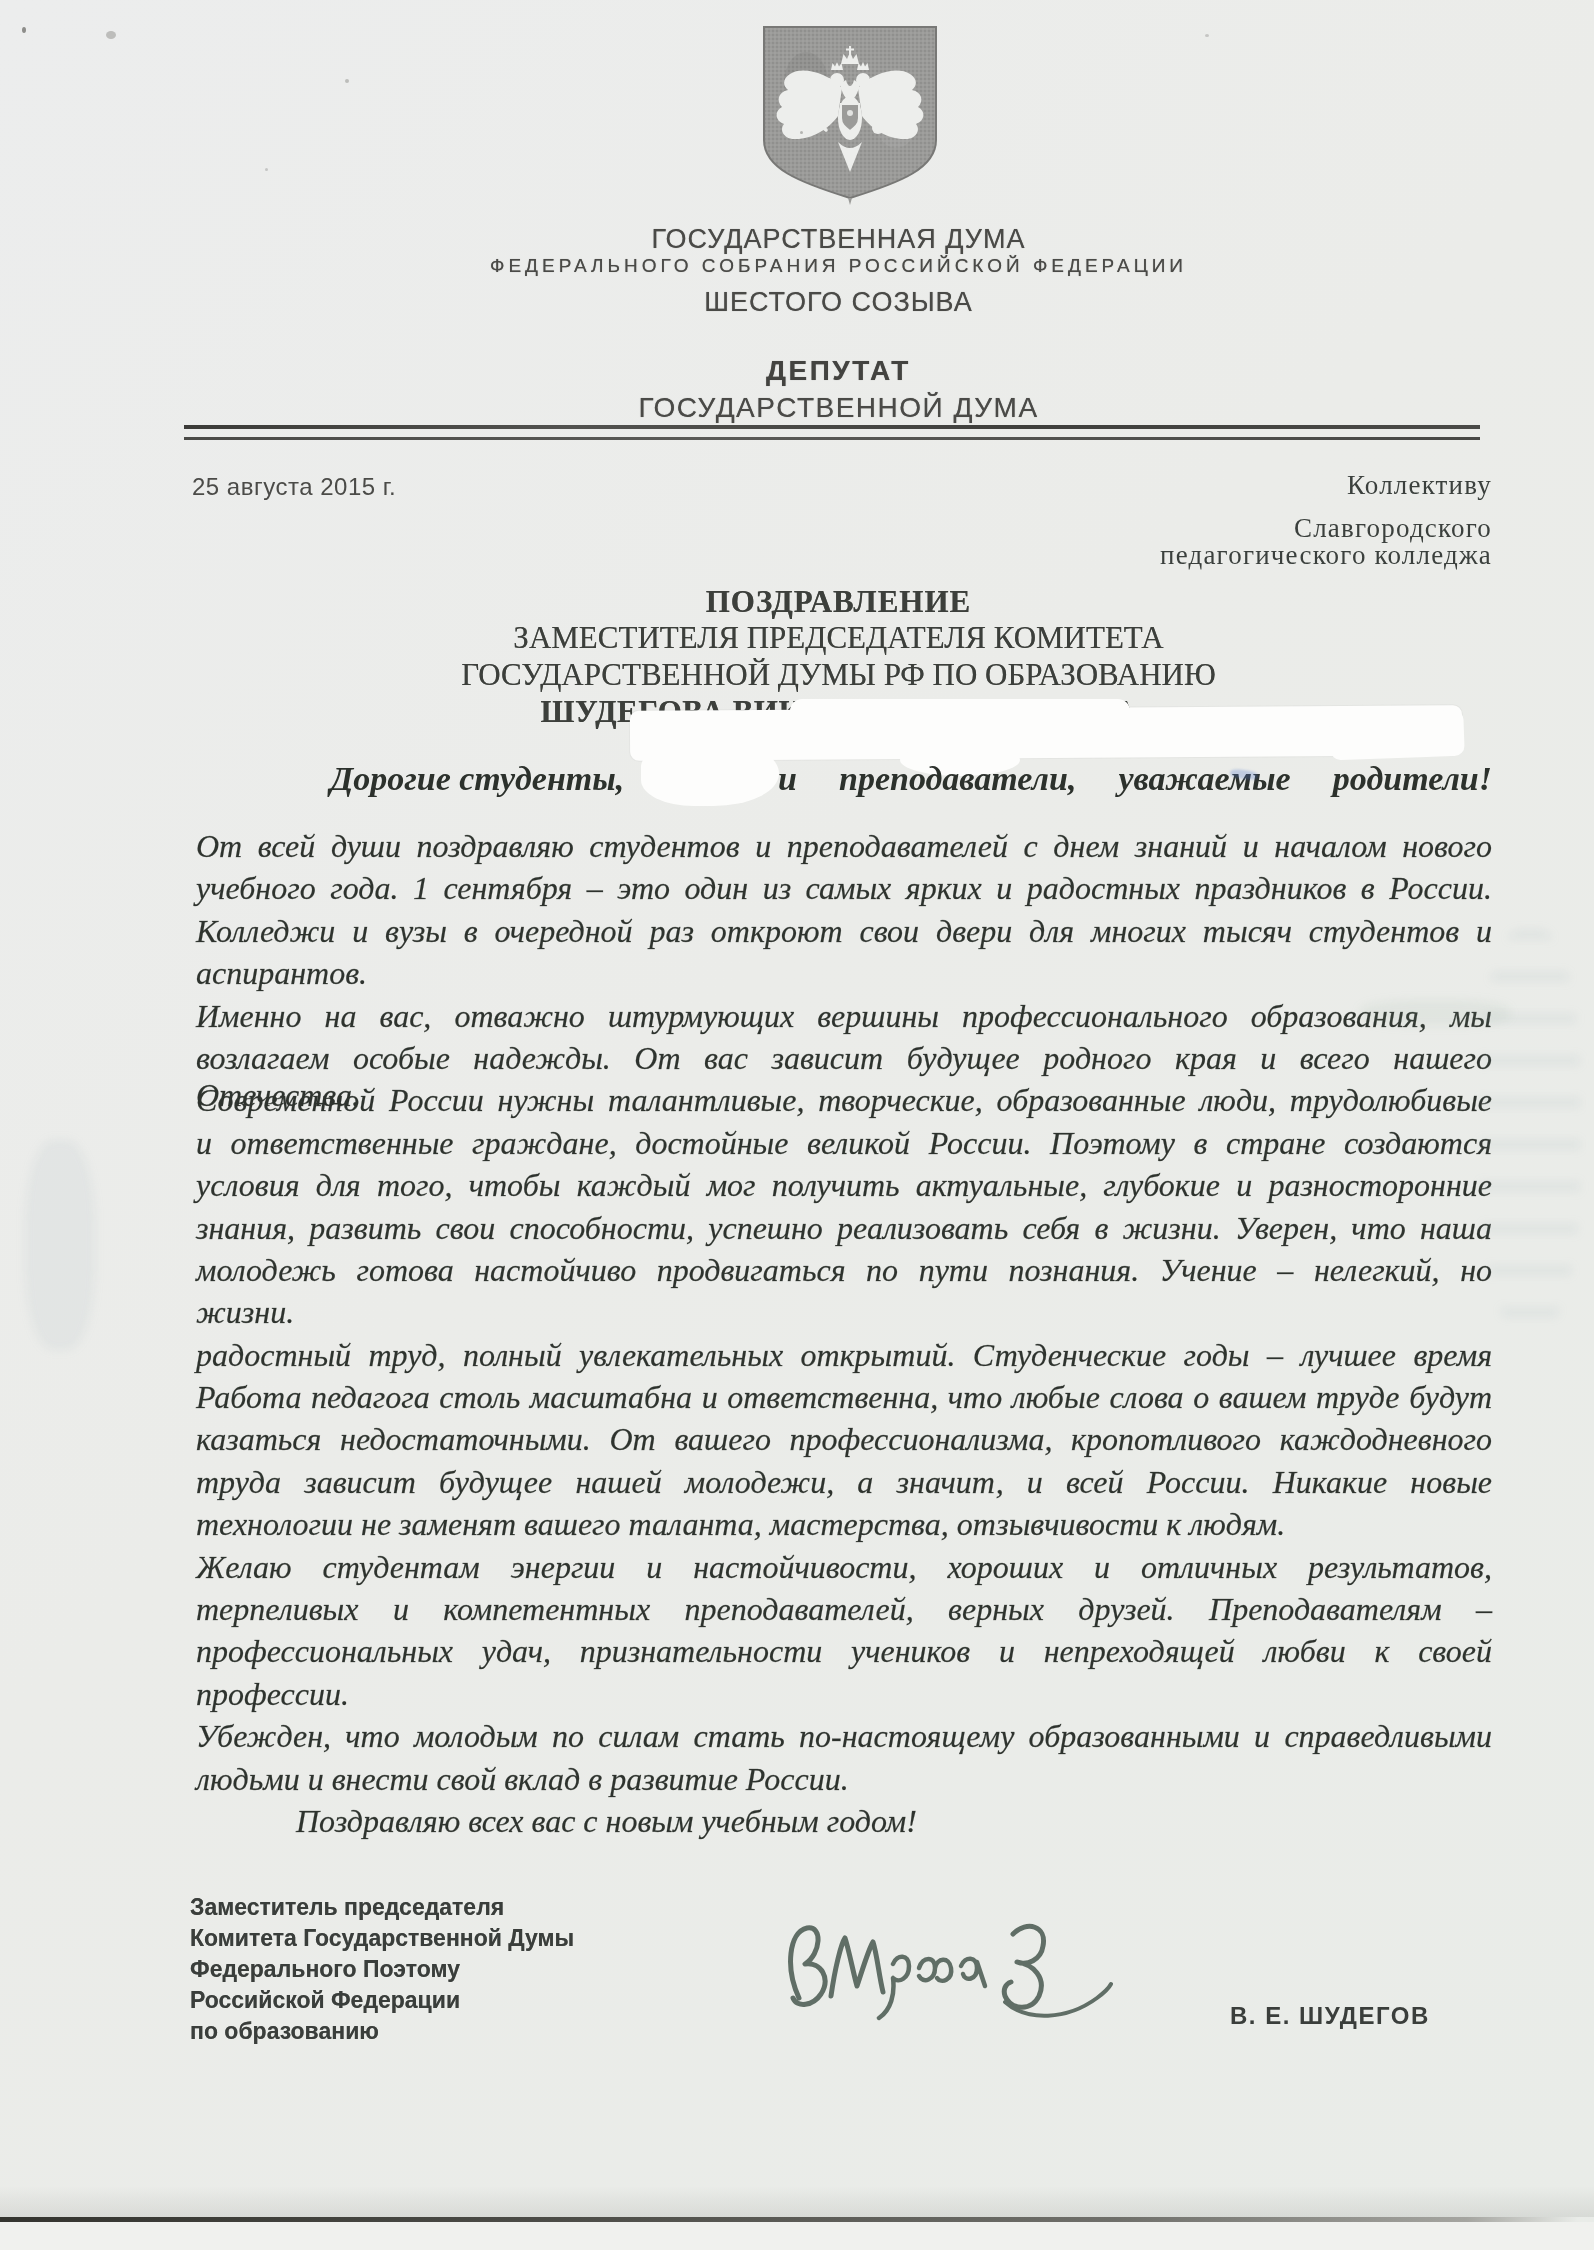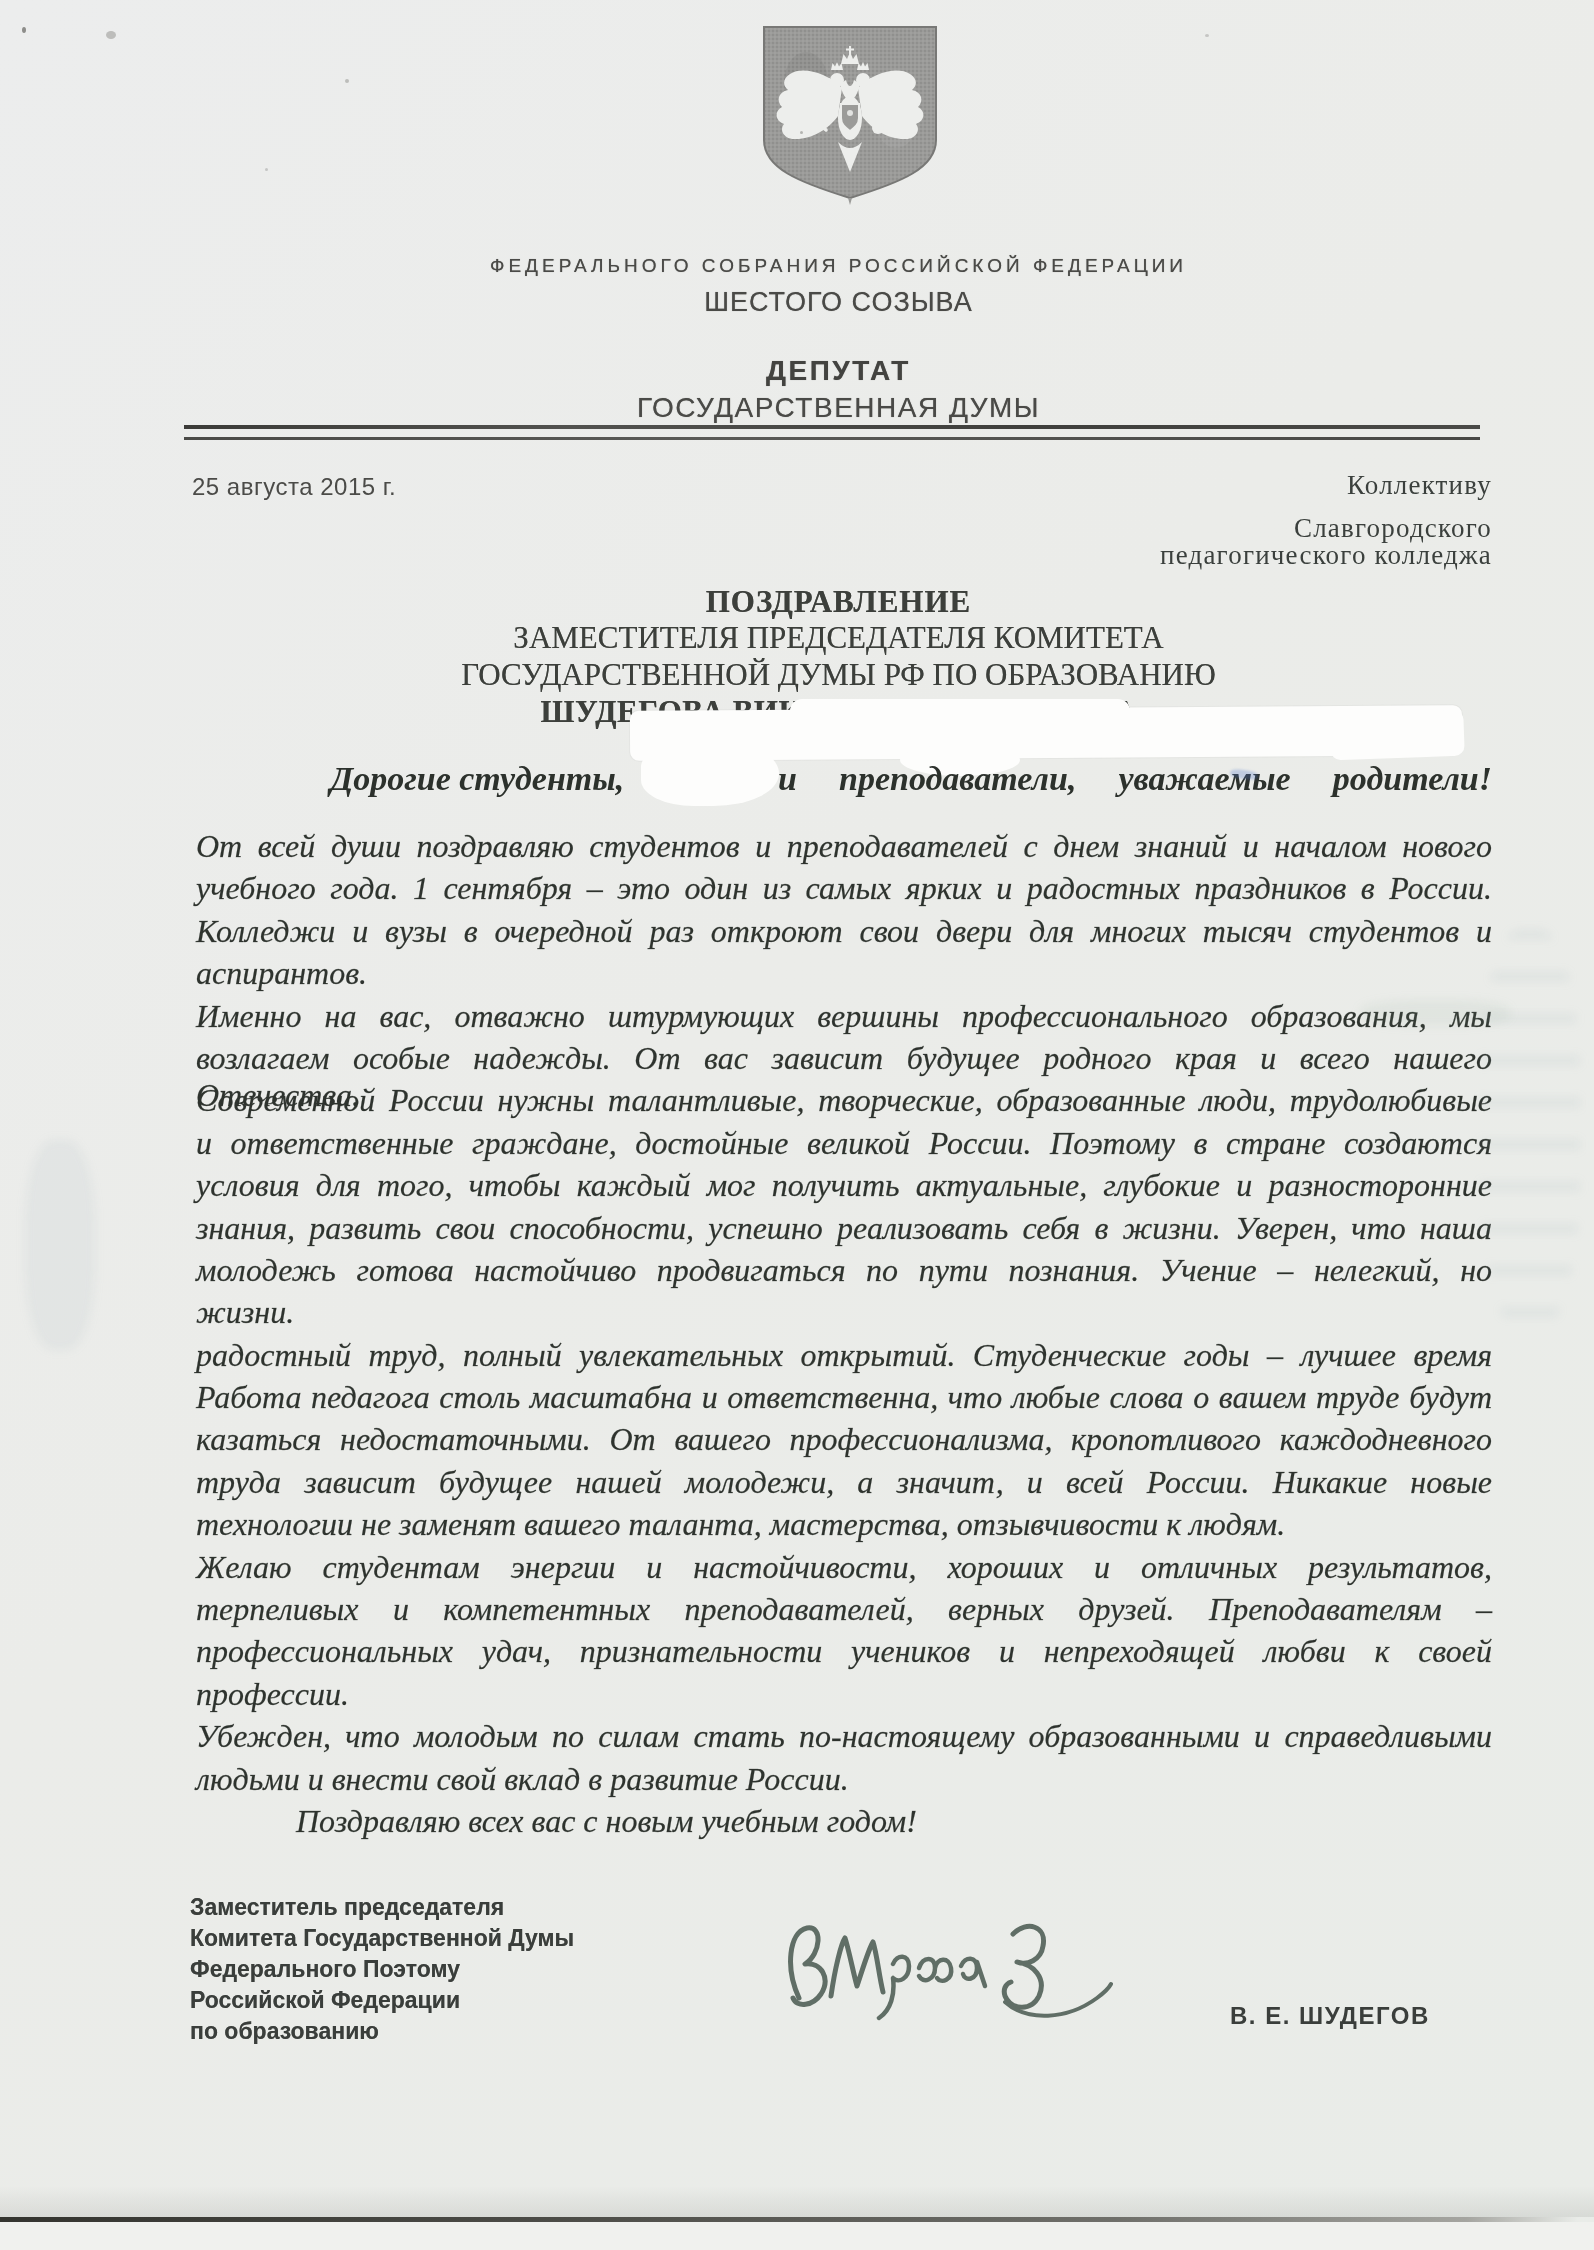--- a/index.html
+++ b/index.html
@@ -112,24 +112,25 @@
       <path d="M70,108 L48,88" stroke="#edeeec" stroke-width="3.5" stroke-linecap="round"></path>
       <circle cx="46" cy="86" r="3"></circle>
       <circle cx="122" cy="106" r="6"></circle>
       <rect x="121" y="96" width="2" height="5"></rect>
     </g>
 
     <path d="M85,82 h18 v14 c0,7 -5,10 -9,13 c-4,-3 -9,-6 -9,-13 z" fill="#9b9b99" stroke="#edeeec" stroke-width="2"></path>
     <circle cx="94" cy="91" r="3" fill="#e2e3e1"></circle>
   </svg>
 
+  <div class="abs col hdr h-l1">ГОСУДАРСТВЕННАЯ ДУМА</div>
   <div class="abs col hdr h-l2">ФЕДЕРАЛЬНОГО СОБРАНИЯ РОССИЙСКОЙ ФЕДЕРАЦИИ</div>
   <div class="abs col hdr h-l3">ШЕСТОГО СОЗЫВА</div>
   <div class="abs col hdr h-dep">ДЕПУТАТ</div>
-  <div class="abs col hdr h-gd">ГОСУДАРСТВЕННАЯ ДУМЫ</div>
+  <div class="abs col hdr h-gd">ГОСУДАРСТВЕННОЙ ДУМА</div>
   <div class="abs rule rule1"></div>
   <div class="abs rule rule2"></div>
 
   <div class="abs date">25 августа  2015 г.</div>
   <div class="abs addr addr0">Коллективу</div>
   <div class="abs addr addr1">Славгородского</div>
   <div class="abs addr addr2">педагогического колледжа</div>
 
   <div class="abs col ttl t0">ПОЗДРАВЛЕНИЕ</div>
   <div class="abs col ttl t1">ЗАМЕСТИТЕЛЯ ПРЕДСЕДАТЕЛЯ КОМИТЕТА</div>

